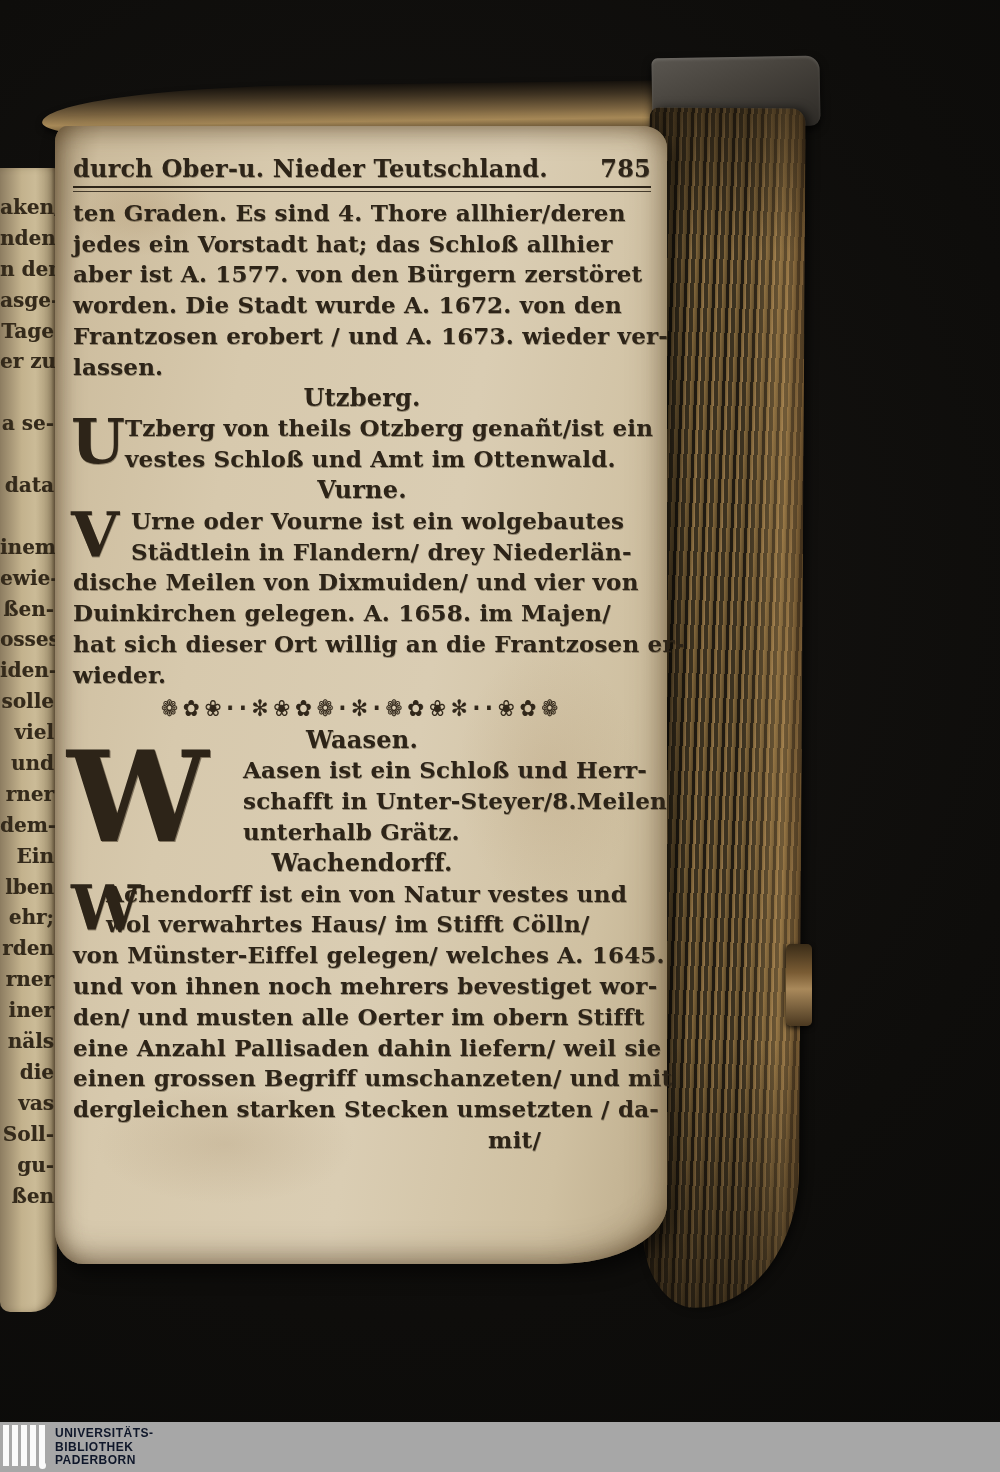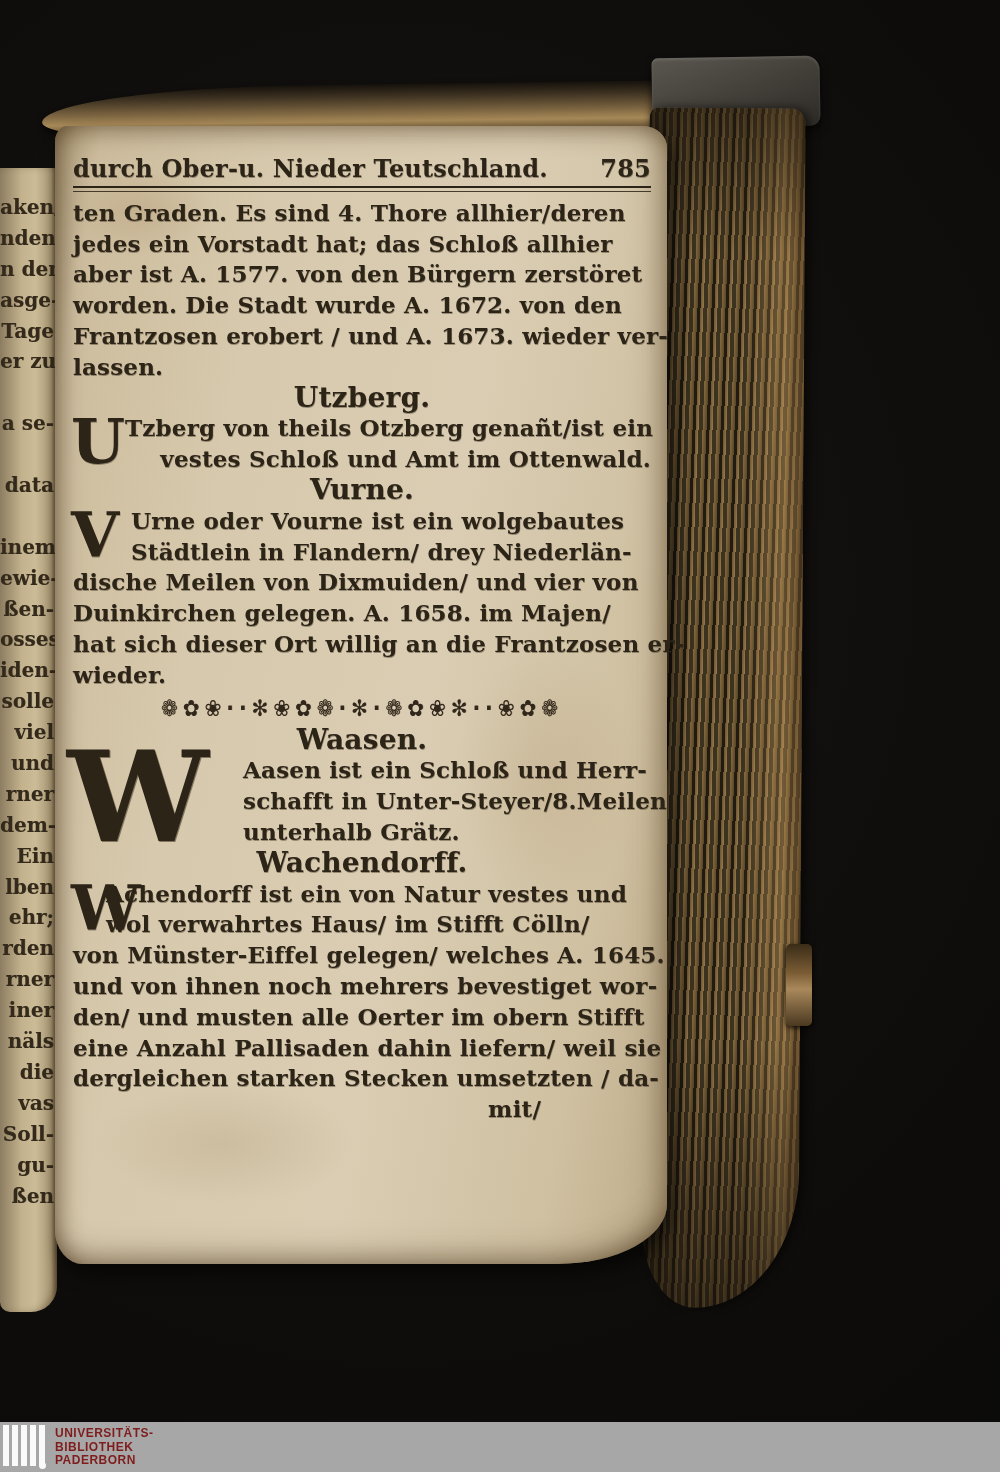--- a/index.html
+++ b/index.html
@@ -50,41 +50,41 @@
   .s2{right:30px;top:520px;width:180px;height:260px;background:radial-gradient(closest-side,rgba(150,115,70,.14),rgba(150,115,70,0));}
   .s3{left:40px;bottom:60px;width:260px;height:120px;background:radial-gradient(closest-side,rgba(130,100,60,.14),rgba(130,100,60,0));}
 
   .textblock{position:absolute;left:18px;top:28px;width:578px;color:#2d2418;
     font-weight:700;font-size:23px;line-height:30.8px;letter-spacing:.2px;
     text-shadow:0.5px 0.5px 0 rgba(45,33,18,.38);}
   .tline{white-space:nowrap;}
   .header{display:flex;justify-content:space-between;align-items:baseline;font-size:24px;}
   .header-rule{height:8px;margin:1px 0 4px 0;
     background:linear-gradient(#2d2418 0 2.5px,transparent 2.5px 5px,rgba(45,36,24,.85) 5px 6.5px,transparent 6.5px);}
-  .heading{text-align:center;font-size:28px;}
+  .heading{text-align:center;font-size:24px;}
   .para{position:relative;}
   .dropcap{position:absolute;left:-2px;top:1px;font-size:62px;line-height:56px;font-weight:700;}
-  .ml54{margin-left:52px;text-align:right;}
+  .ml54{margin-left:52px;}
   .ml60{margin-left:58px;}
   .ml64{margin-left:33px;}
   .ornament{text-align:center;font-family:"DejaVu Sans","Liberation Sans",sans-serif;
     font-size:20px;letter-spacing:5px;line-height:34px;transform:scaleY(1.12);color:#31271a;}
   .waasen{min-height:92.4px;}
   .grand-initial{position:absolute;left:-6px;top:-10px;font-size:126px;line-height:104px;font-weight:700;
     text-shadow:1px 1px 0 rgba(45,33,18,.5);}
   .ml170{margin-left:170px;}
   .catchword{text-align:right;padding-right:110px;}
 
   
   .footer-band{position:absolute;left:0;bottom:0;width:1000px;height:50px;background:#a7a7a7;}
   .logo-bars{position:absolute;left:3px;top:3px;height:44px;}
   .bar{position:absolute;top:0;width:6px;height:41px;background:#fafafa;}
   .b1{left:0;} .b2{left:9px;} .b3{left:18px;} .b4{left:27px;} .b5{left:36px;}
   .logo-dot{position:absolute;left:36px;top:37px;width:7px;height:7px;border-radius:50%;background:#fafafa;}
-  .logo-text{position:absolute;left:55px;top:5px;color:#7f1d1d;
+  .logo-text{position:absolute;left:55px;top:5px;color:#0f172a;
     font-family:"Liberation Sans","DejaVu Sans",sans-serif;font-size:12px;font-weight:700;
     letter-spacing:.5px;line-height:13.5px;}
 </style>
 </head>
 <body>
 
 <div class="scene">
 
   <div class="top-edge"></div>
   <div class="cover-corner"></div>
@@ -198,20 +198,21 @@
         <span class="dropcap">W</span>
         <div class="ml64">
             <div class="tline">Achendorff ist ein von Natur vestes und</div>
             <div class="tline">wol verwahrtes Haus/ im Stifft Cölln/</div>
           </div>
         <div>
             <div class="tline">von Münster-Eiffel gelegen/ welches A. 1645.</div>
             <div class="tline">und von ihnen noch mehrers bevestiget wor-</div>
             <div class="tline">den/ und musten alle Oerter im obern Stifft</div>
             <div class="tline">eine Anzahl Pallisaden dahin liefern/ weil sie</div>
+            <div class="tline">einen grossen Begriff umschanzeten/ und mit</div>
             <div class="tline">dergleichen starken Stecken umsetzten / da-</div>
           </div>
         <div class="catchword">mit/</div>
       </div>
 
     </div>
   </div>
 
   <div class="footer-band">
     <div class="logo-bars">

